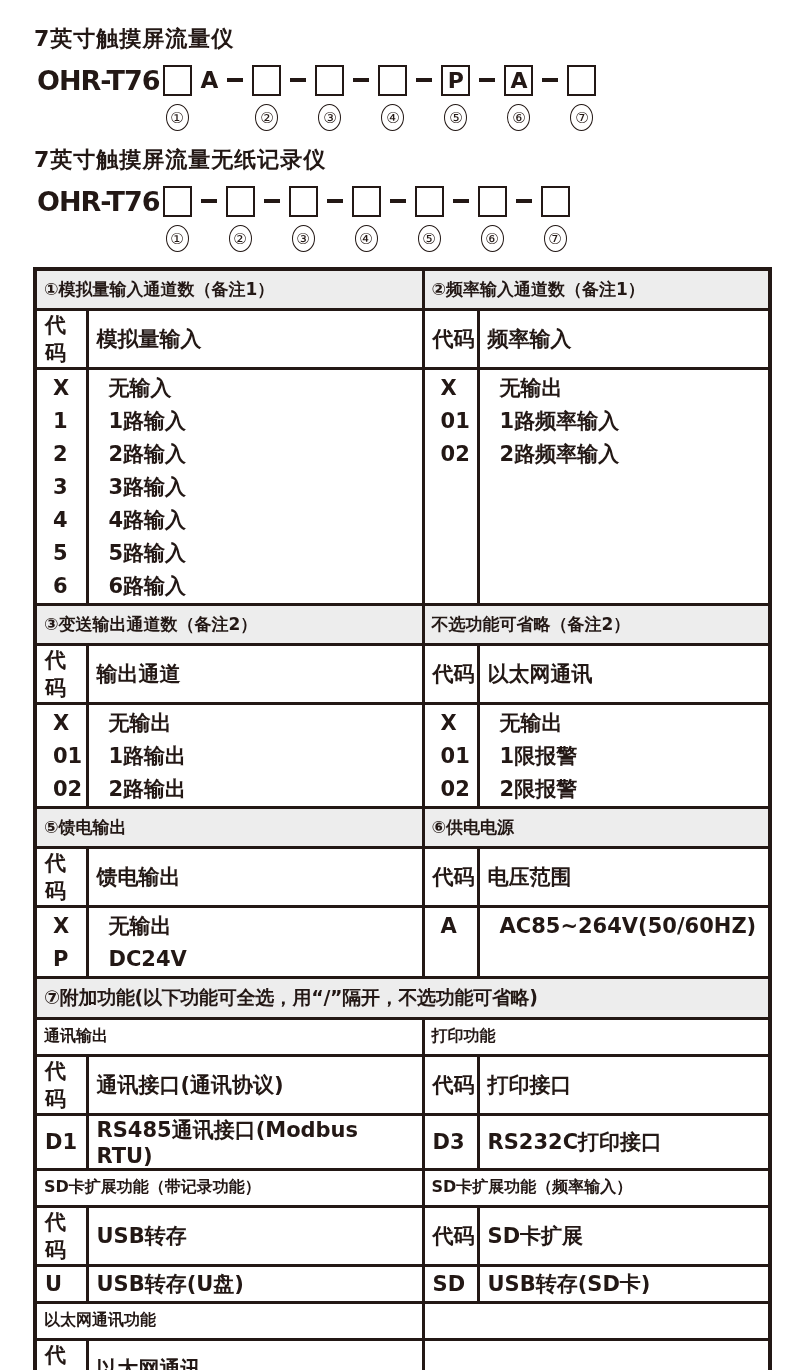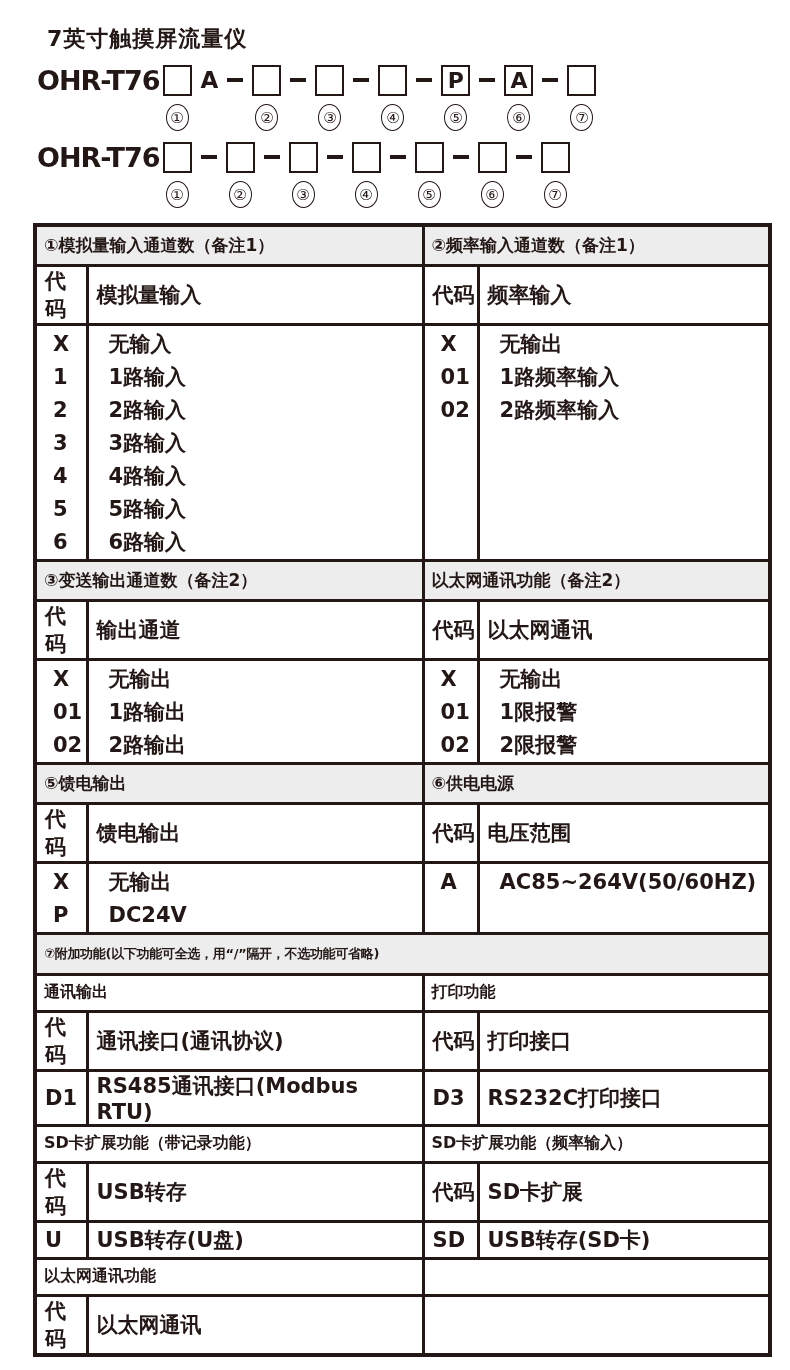--- a/index.html
+++ b/index.html
@@ -8,21 +8,21 @@
   body {
     width:790px; height:1370px; overflow:hidden;
     font-family:"DejaVu Sans", sans-serif;
     color:var(--ink);
   }
   .page { padding:24px 25px 0 33px; }
 
   
   .doc-title {
     font-size:22px; font-weight:600; letter-spacing:1px;
-    color:var(--ink); margin-left:14px;
+    color:var(--ink); margin-left:1px;
   }
   .doc-title.second { margin-top:14px; }
 
   
   .model-row { display:flex; align-items:flex-start; margin:7px 0 4px 0; padding-left:4px; }
   .seg { display:flex; flex-direction:column; align-items:center; margin-right:9px;text-align:center; }
   .seg:last-child { margin-right:0; }
   .slot { height:38px; display:flex; align-items:center; justify-content:center; }
   .prefix-text { font-size:27px; font-weight:bold; letter-spacing:-1px; white-space:nowrap; }
   .seg.prefix { margin-right:3px; }
@@ -47,21 +47,21 @@
     border:4px solid var(--ink);
   }
   table.sel td { border:3px solid var(--ink); overflow:hidden; }
   tr.sec td {
     background:var(--hdr); height:40px;
     font-size:17px; font-weight:bold; padding-left:7px;
     vertical-align:middle;
   }
   tr.sec7 td {
     background:var(--hdr); height:41px;
-    font-size:13px; font-weight:bold; padding-left:7px;
+    font-size:19px; font-weight:bold; padding-left:7px;
     vertical-align:middle; letter-spacing:-0.3px;
   }
   tr.colhdr td, tr.rowline td {
     height:34px; font-size:21px; font-weight:bold; vertical-align:middle;
   }
   tr.rowline td { height:37px; }
   tr.band td { height:37px; font-size:16px; font-weight:bold; vertical-align:middle; padding-left:7px; }
   td.code { padding-left:8px; }
   td.desc { padding-left:8px;margin-top:16px; }
   tr.tall td { vertical-align:top; padding-top:2px; }
@@ -154,20 +154,21 @@
         </div>
       </div>
     <div class="seg">
       <div class="slot">
           <span class="mbox"></span>
         </div>
       <div class="circ">⑦</div>
     </div>
   </div>
 
+  <div class="doc-title second">7英寸触摸屏流量无纸记录仪</div>
 
   <div class="model-row">
     <div class="seg prefix">
       <div class="slot prefix-text">OHR-T76</div>
     </div>
     <div class="seg">
       <div class="slot">
           <span class="mbox"></span>
         </div>
       <div class="circ">①</div>
@@ -285,21 +286,21 @@
         </td>
         <td class="desc">
           <div class="ln">无输出</div>
           <div class="ln">1路频率输入</div>
           <div class="ln">2路频率输入</div>
         </td>
       </tr>
 
       <tr class="sec">
         <td colspan="2">③变送输出通道数（备注2）</td>
-        <td colspan="2">以太网通讯功能（备注2）</td>
+        <td colspan="2">不选功能可省略（备注2）</td>
       </tr>
       <tr class="colhdr">
         <td class="code">代码</td>
         <td class="desc">输出通道</td>
         <td class="code">代码</td>
         <td class="desc">以太网通讯</td>
       </tr>
       <tr class="tall t2">
         <td class="code">
           <div class="ln">X</div>

